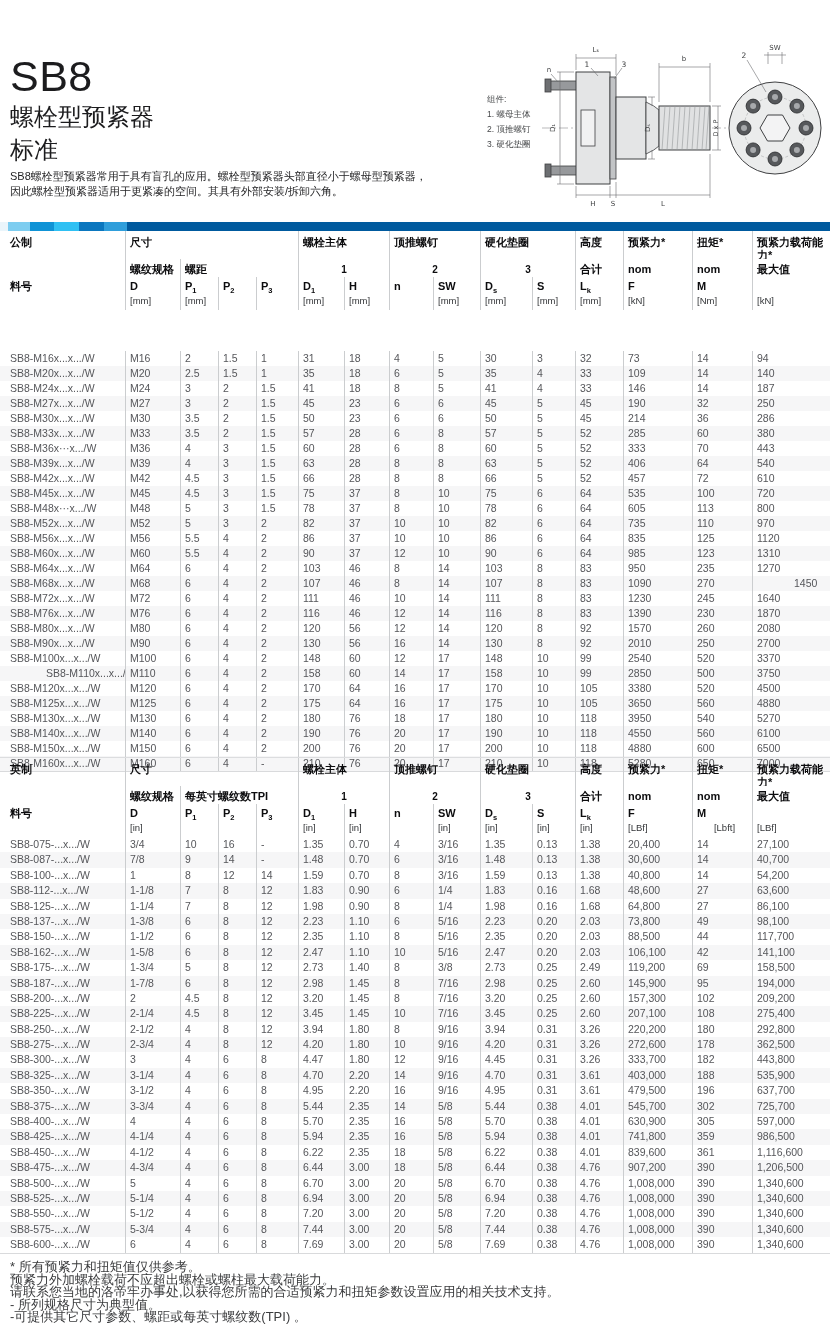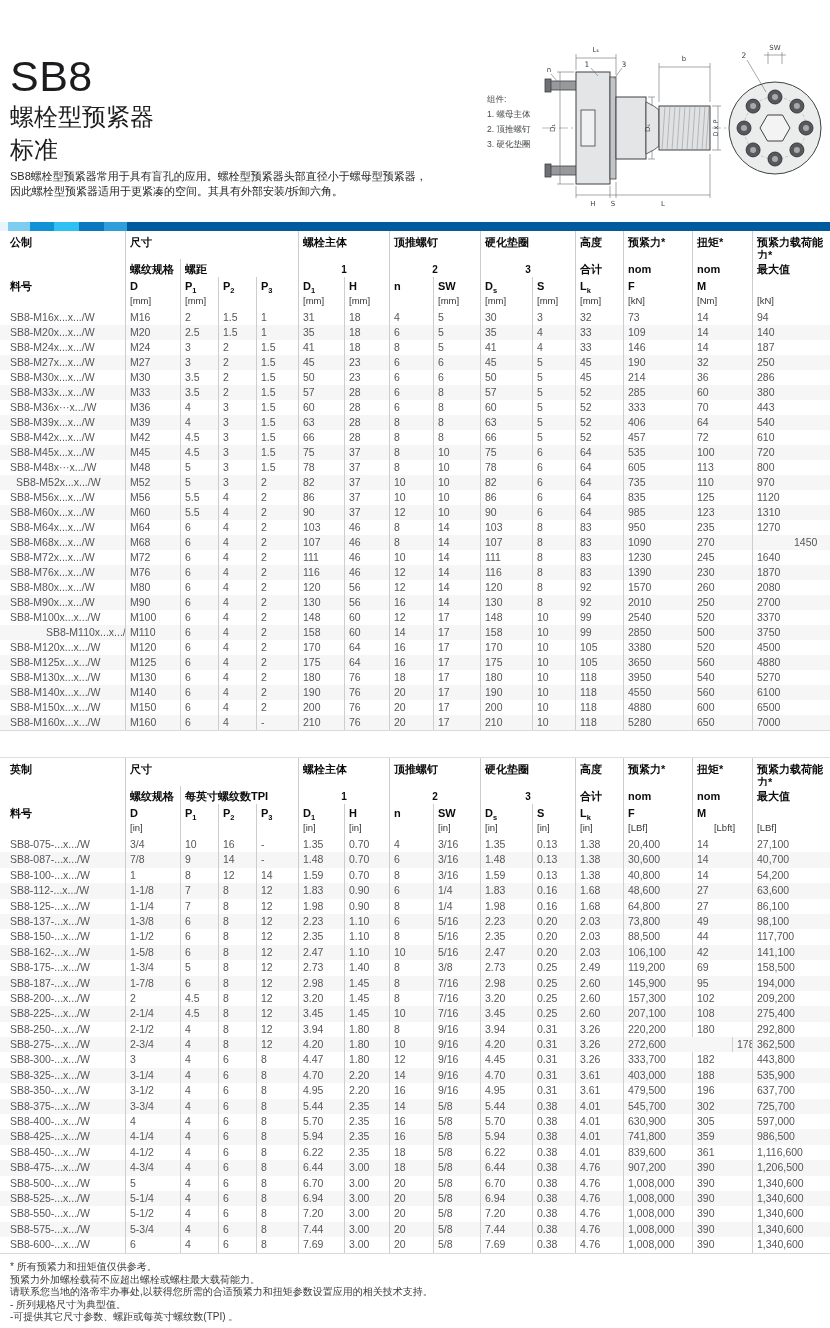--- a/index.html
+++ b/index.html
@@ -34,21 +34,21 @@
   .rC{height:18px;}
   .rC .c{line-height:18px;}
   .rC sub{font-size:7.5px;}
   .rD{height:15px;}
   .rD .c{line-height:11px;font-weight:400;font-size:9.5px;color:#333538;}
   .gbody{font-size:10.5px;color:#55565a;border-bottom:1px solid #d9dadc;}
   .gbody .row:nth-child(even){background:#f6f6f7;}
   #tbl0 .gbody .row{height:15px;line-height:15px;}
   #tbl1 .gbody .row{height:15.4px;line-height:15.4px;}
 
-  #footnotes{left:10px;top:1261px;font-size:10px;line-height:12.5px;color:#3a3b3d;}
+  #footnotes{left:10px;top:1261px;font-size:13px;line-height:12.5px;color:#3a3b3d;}
   svg text{font-family:"DejaVu Sans","Liberation Sans",sans-serif;}
 </style>
 </head>
 <body>
 
 <div class="abs" id="product-title">SB8</div>
 <div class="abs" id="product-subtitle">螺栓型预紧器</div>
 <div class="abs" id="product-variant">标准</div>
 <div class="abs" id="product-desc">
   <div>SB8螺栓型预紧器常用于具有盲孔的应用。螺栓型预紧器头部直径小于螺母型预紧器，</div>
@@ -226,21 +226,21 @@
         <div class="c bl" style="grid-column: 9;">[mm]</div>
         <div class="c bl" style="grid-column: 10;">[mm]</div>
         <div class="c bl" style="grid-column: 11;">[mm]</div>
         <div class="c bl" style="grid-column: 12;">[mm]</div>
         <div class="c bl" style="grid-column: 13;">[kN]</div>
         <div class="c bl" style="grid-column: 14;">[Nm]</div>
         <div class="c bl" style="grid-column: 15;">[kN]</div>
       </div>
     </div>
   <div class="gbody">
-      <div class="row rb" style="grid-template-columns: 125px 55px 38px 38px 42px 46px 45px 44px 47px 52px 43px 48px 69px 60px 78px;">
+      <div class="row rb" style="grid-template-columns: 125px 55px 38px 38px 42px 46px 45px 44px 47px 52px 43px 48px 69px 60px 78px; margin-top: 41px;">
         <div class="c" style="grid-column: 1;">SB8-M16x...x.../W</div>
         <div class="c bl" style="grid-column: 2;">M16</div>
         <div class="c bl" style="grid-column: 3;">2</div>
         <div class="c bl" style="grid-column: 4;">1.5</div>
         <div class="c bl" style="grid-column: 5;">1</div>
         <div class="c bl" style="grid-column: 6;">31</div>
         <div class="c bl" style="grid-column: 7;">18</div>
         <div class="c bl" style="grid-column: 8;">4</div>
         <div class="c bl" style="grid-column: 9;">5</div>
         <div class="c bl" style="grid-column: 10;">30</div>
@@ -414,21 +414,21 @@
         <div class="c bl" style="grid-column: 8;">8</div>
         <div class="c bl" style="grid-column: 9;">10</div>
         <div class="c bl" style="grid-column: 10;">78</div>
         <div class="c bl" style="grid-column: 11;">6</div>
         <div class="c bl" style="grid-column: 12;">64</div>
         <div class="c bl" style="grid-column: 13;">605</div>
         <div class="c bl" style="grid-column: 14;">113</div>
         <div class="c bl" style="grid-column: 15;">800</div>
       </div>
       <div class="row rb" style="grid-template-columns: 125px 55px 38px 38px 42px 46px 45px 44px 47px 52px 43px 48px 69px 60px 78px;">
-        <div class="c" style="grid-column: 1; margin-left: 6px;">SB8-M52x...x.../W</div>
+        <div class="c" style="grid-column: 1;">SB8-M52x...x.../W</div>
         <div class="c bl" style="grid-column: 2;">M52</div>
         <div class="c bl" style="grid-column: 3;">5</div>
         <div class="c bl" style="grid-column: 4;">3</div>
         <div class="c bl" style="grid-column: 5;">2</div>
         <div class="c bl" style="grid-column: 6;">82</div>
         <div class="c bl" style="grid-column: 7;">37</div>
         <div class="c bl" style="grid-column: 8;">10</div>
         <div class="c bl" style="grid-column: 9;">10</div>
         <div class="c bl" style="grid-column: 10;">82</div>
         <div class="c bl" style="grid-column: 11;">6</div>
@@ -1001,21 +1001,21 @@
         <div class="c bl" style="grid-column: 4;">8</div>
         <div class="c bl" style="grid-column: 5;">12</div>
         <div class="c bl" style="grid-column: 6;">4.20</div>
         <div class="c bl" style="grid-column: 7;">1.80</div>
         <div class="c bl" style="grid-column: 8;">10</div>
         <div class="c bl" style="grid-column: 9;">9/16</div>
         <div class="c bl" style="grid-column: 10;">4.20</div>
         <div class="c bl" style="grid-column: 11;">0.31</div>
         <div class="c bl" style="grid-column: 12;">3.26</div>
         <div class="c bl" style="grid-column: 13;">272,600</div>
-        <div class="c bl" style="grid-column: 14; margin-left: 40px;">178</div>
+        <div class="c bl" style="grid-column: 14;">178</div>
         <div class="c bl" style="grid-column: 15;">362,500</div>
       </div>
       <div class="row rb" style="grid-template-columns: 125px 55px 38px 38px 42px 46px 45px 44px 47px 52px 43px 48px 69px 60px 78px;">
         <div class="c" style="grid-column: 1;">SB8-300-...x.../W</div>
         <div class="c bl" style="grid-column: 2;">3</div>
         <div class="c bl" style="grid-column: 3;">4</div>
         <div class="c bl" style="grid-column: 4;">6</div>
         <div class="c bl" style="grid-column: 5;">8</div>
         <div class="c bl" style="grid-column: 6;">4.47</div>
         <div class="c bl" style="grid-column: 7;">1.80</div>

